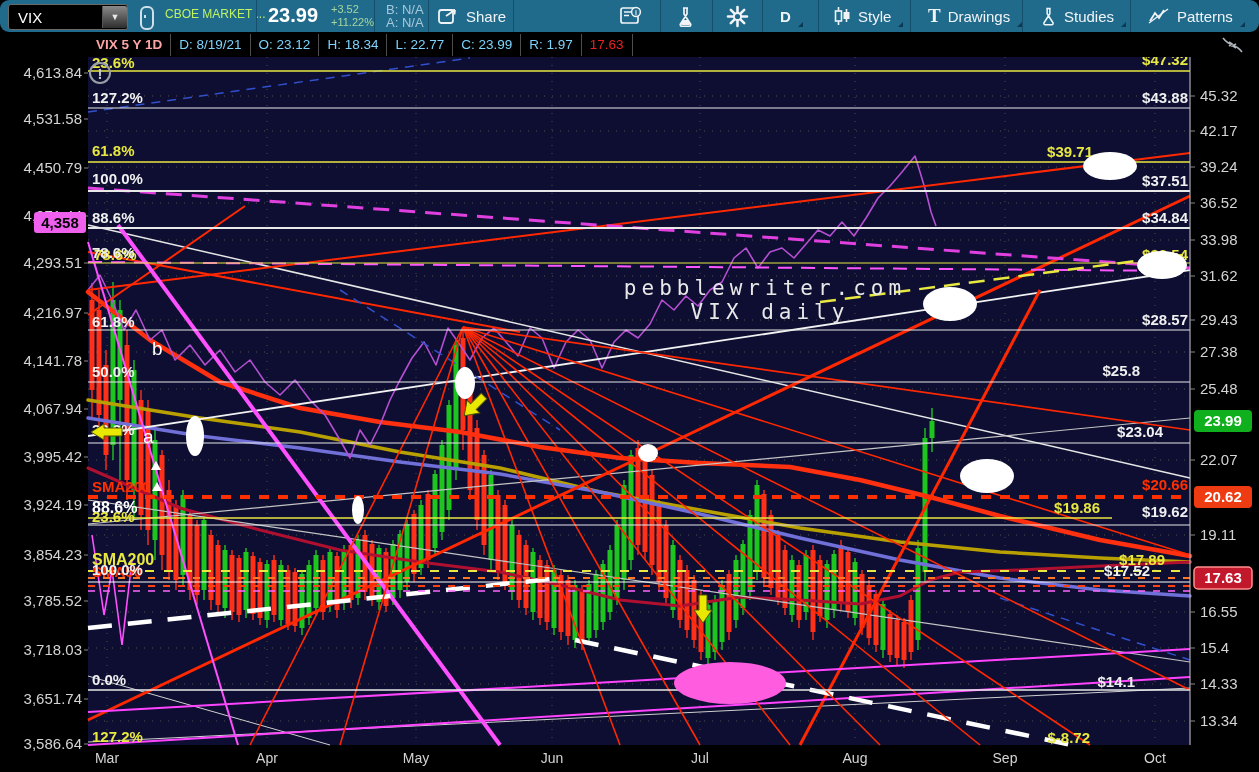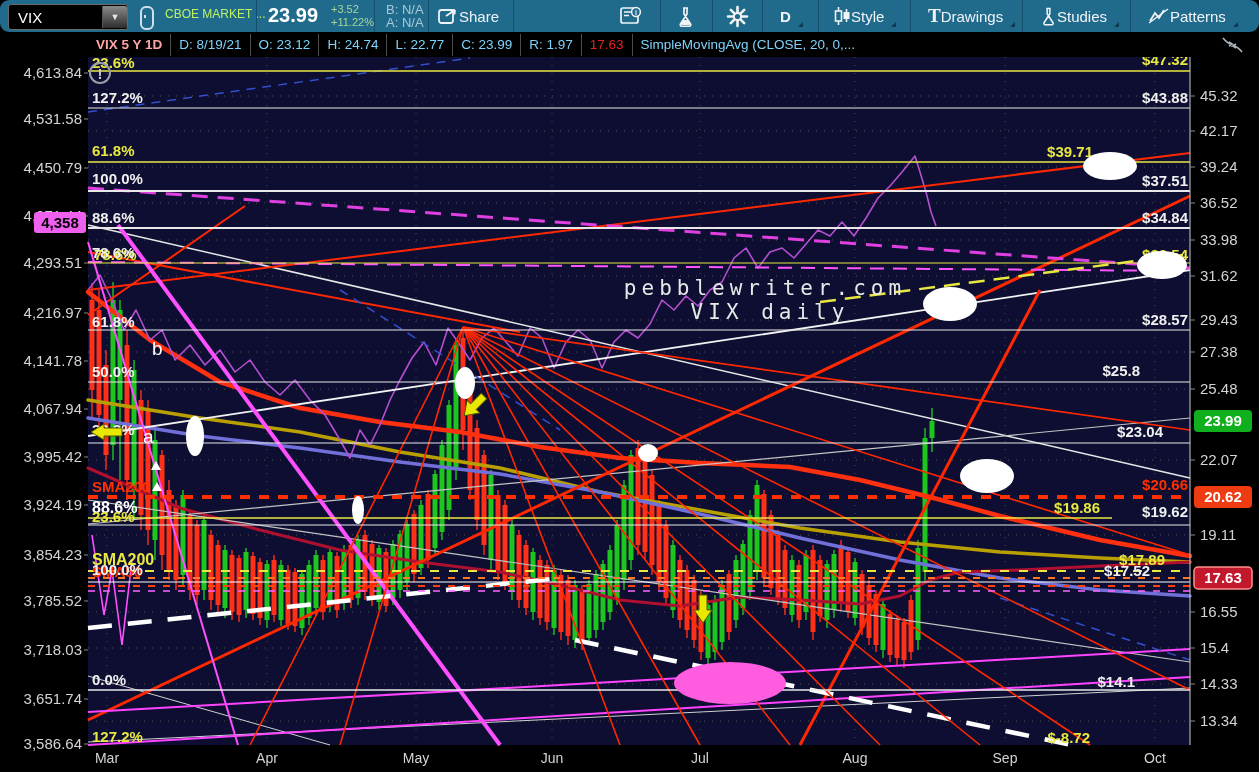--- a/index.html
+++ b/index.html
@@ -18,21 +18,21 @@
   .combo .combo-btn{width:24px;height:22px;background:linear-gradient(#8a8a8a,#2e2e2e);
     border-left:1px solid #555;display:flex;align-items:center;justify-content:center;
     color:#e8e8e8;font-size:9px;border-radius:0 2px 2px 0;}
   .linkpill{position:absolute;left:140px;top:6px;width:10px;height:20px;border:2px solid #cfe0ea;
     border-radius:6px;}
   .linkpill:after{content:"";position:absolute;left:2px;top:7px;width:2px;height:3px;background:#cfe0ea;}
   .tdesc{position:absolute;left:165px;top:7px;font-size:12px;color:#bef264;}
   .tlast{position:absolute;left:268px;top:4px;font-size:20px;font-weight:bold;color:#fff;}
   .tchg{position:absolute;left:331px;top:3px;font-size:11px;line-height:13px;color:#a6d79c;}
   .tba{position:absolute;left:386px;top:3px;font-size:13px;line-height:13px;color:#a6c8da;}
-  .titem{position:absolute;top:0;height:32px;display:flex;align-items:center;gap:0;color:#f0f4f7;font-size:15px;}
+  .titem{position:absolute;top:0;height:32px;display:flex;align-items:center;gap:7px;color:#f0f4f7;font-size:15px;}
   .menu{padding:0 4px;}
   .menu:after{content:"";position:absolute;right:-8px;bottom:5px;border-left:5px solid transparent;
     border-bottom:5px solid #0c3952;}
   .tserif{font-family:"Liberation Serif",serif;font-weight:bold;font-size:19px;}
 
   
   .row2{position:absolute;left:0;top:32px;width:1259px;height:25px;background:#000;z-index:3;
     display:flex;align-items:center;padding-left:88px;box-sizing:border-box;}
   .row2 .cell{font-size:13.5px;color:#7dd3fc;padding:0 8px;border-right:1px solid #4d4d4d;
     line-height:22px;white-space:nowrap;}
@@ -588,24 +588,23 @@
         <path d="M1 16 L20 2" stroke="#f0f4f7" stroke-width="1.4"></path>
       </svg>
       <span>Patterns</span>
     </div>
   </div>
 
   <div class="row2">
     <span class="cell b">VIX 5 Y 1D</span>
     <span class="cell">D: 8/19/21</span>
     <span class="cell">O: 23.12</span>
-    <span class="cell">H: 24.74</span>
+    <span class="cell">H: 18.34</span>
     <span class="cell">L: 22.77</span>
     <span class="cell">C: 23.99</span>
     <span class="cell">R: 1.97</span>
     <span class="cell red">17.63</span>
-    <span class="cell nob">SimpleMovingAvg (CLOSE, 20, 0,...</span>
   </div>
   <svg class="ptr" width="22" height="20" viewBox="0 0 22 20">
     <path d="M2 2 c4 5 7 6 9 6 l-3 -2 m3 2 l-3 2" fill="none" stroke="#aeb6be" stroke-width="1.6"></path>
     <path d="M19 14 c-4 -5 -7 -6 -9 -6 l3 -2 m-3 2 l3 2" fill="none" stroke="#aeb6be" stroke-width="1.6" transform="translate(2,2)"></path>
   </svg>
 </div>
 
 </body></html>

